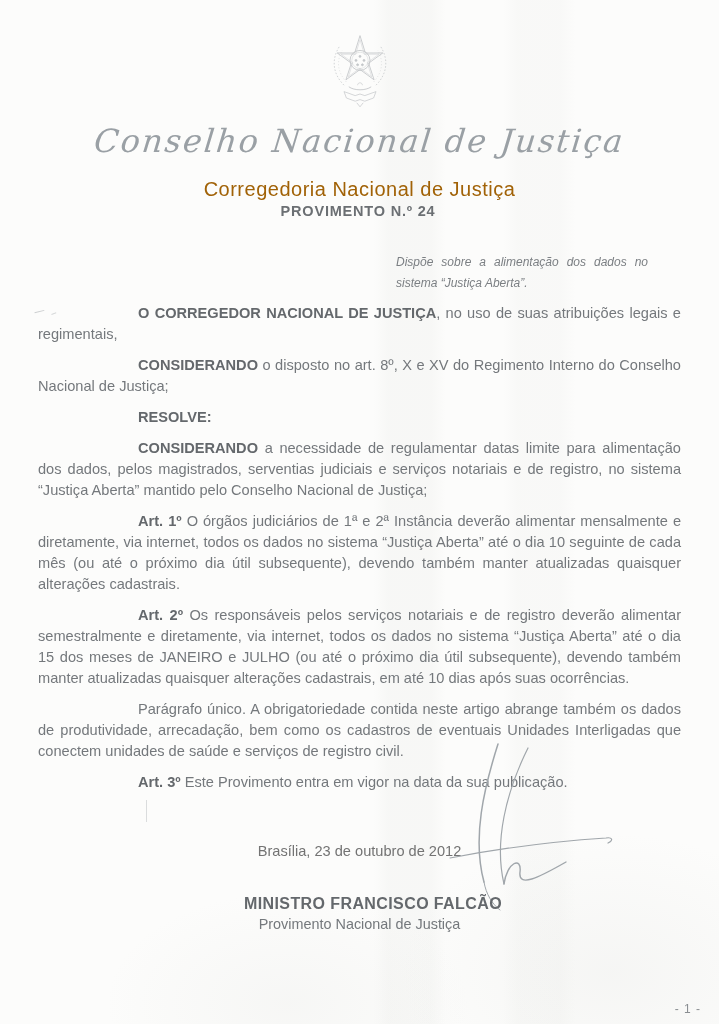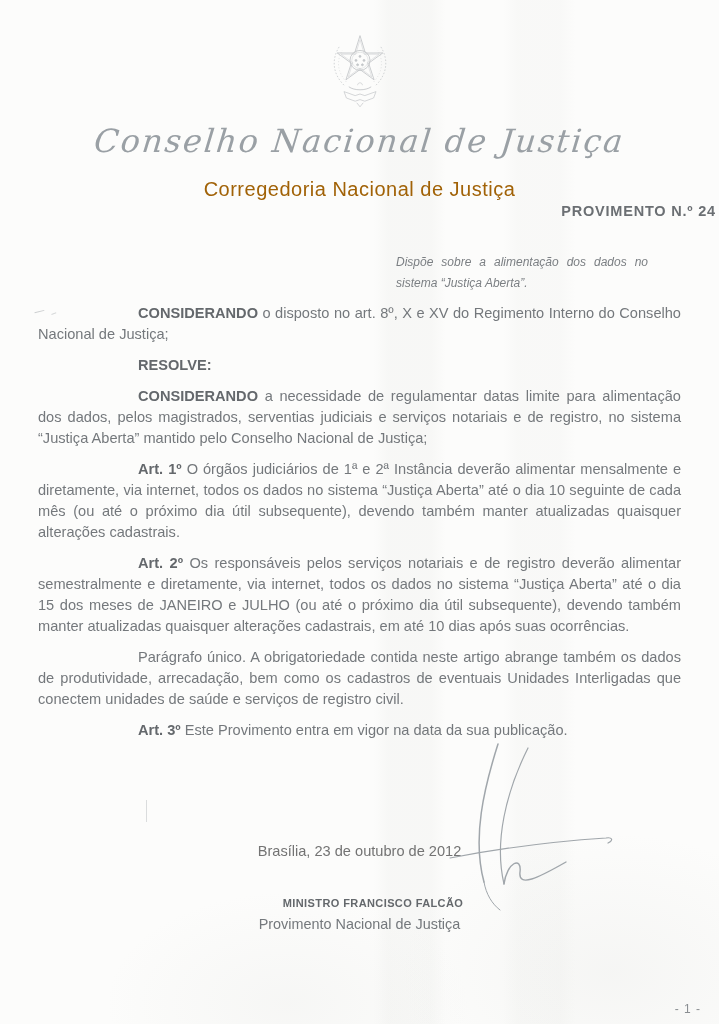--- a/index.html
+++ b/index.html
@@ -36,21 +36,21 @@
   }
   .subtitle{
     position:absolute;left:0;right:0;top:178px;
     text-align:center;
     font-size:20px;
     color:#a16207;
     letter-spacing:.5px;
   }
   .doc-title{
     position:absolute;left:0;right:3px;top:203px;
-    text-align:right;
+    text-align:center;
     font-size:14.5px;
     font-weight:bold;
     color:#6b6f73;
     letter-spacing:.8px;
   }
 
   .epigraph{
     position:absolute;left:396px;top:252px;width:252px;
     font-style:italic;
     font-size:12px;line-height:21px;
@@ -71,21 +71,21 @@
     position:absolute;left:0;right:0;top:843px;
     text-align:center;
     font-size:14.6px;
     color:#737373;
   }
   .signer{
     position:absolute;left:0;right:0;top:893px;
     text-align:center;
     line-height:21px;
   }
-  .signer-name{font-size:11px;font-weight:bold;color:#64686c;letter-spacing:.4px;margin-left:27px;}
+  .signer-name{font-size:16px;font-weight:bold;color:#64686c;letter-spacing:.4px;margin-left:27px;}
   .signer-title{font-size:14.4px;color:#74787c;}
 
   .signature-svg{position:absolute;left:410px;top:742px;pointer-events:none;}
 
   .page-number{
     position:absolute;right:18px;bottom:8px;
     font-size:12px;color:#8a8e92;letter-spacing:1px;
   }
 
   .artifact-a{position:absolute;left:35px;top:311px;width:10px;height:5px;
@@ -130,20 +130,21 @@
   <div class="subtitle">Corregedoria Nacional de Justiça</div>
   <div class="doc-title">PROVIMENTO N.º 24</div>
 
   <div class="epigraph">Dispõe sobre a alimentação dos dados no sistema “Justiça Aberta”.</div>
 
   <div class="artifact-a"></div>
   <div class="artifact-b"></div>
   <div class="artifact-c"></div>
 
   <main class="body-text">
+    <p><span class="b">O CORREGEDOR NACIONAL DE JUSTIÇA</span><span>, no uso de suas atribuições legais e regimentais,</span></p>
 
     <p><span class="b">CONSIDERANDO</span><span> o disposto no art. 8º, X e XV do Regimento Interno do Conselho Nacional de Justiça;</span></p>
 
     <p><span class="b">RESOLVE:</span></p>
 
     <p><span class="b">CONSIDERANDO</span><span> a necessidade de regulamentar datas limite para alimentação dos dados, pelos magistrados, serventias judiciais e serviços notariais e de registro, no sistema “Justiça Aberta” mantido pelo Conselho Nacional de Justiça;</span></p>
 
     <p><span class="b">Art. 1º</span><span> O órgãos judiciários de 1ª e 2ª Instância deverão alimentar mensalmente e diretamente, via </span><span class="it">internet</span><span>, todos os dados no sistema “Justiça Aberta” até o dia 10 seguinte de cada mês (ou até o próximo dia útil subsequente), devendo também manter atualizadas quaisquer alterações cadastrais.</span></p>
 
     <p><span class="b">Art. 2º</span><span> Os responsáveis pelos serviços notariais e de registro deverão alimentar semestralmente e diretamente, via </span><span class="it">internet</span><span>, todos os dados no sistema “Justiça Aberta” até o dia 15 dos meses de JANEIRO e JULHO (ou até o próximo dia útil subsequente), devendo também manter atualizadas quaisquer alterações cadastrais, em até 10 dias após suas ocorrências.</span></p>

